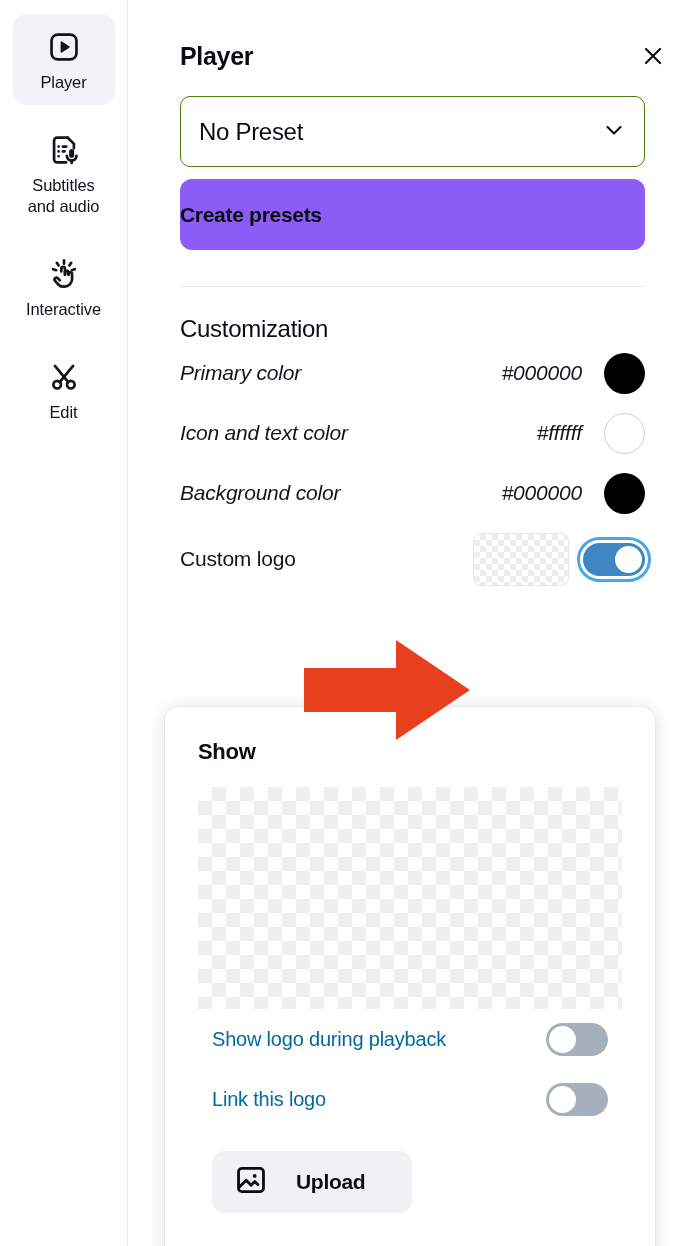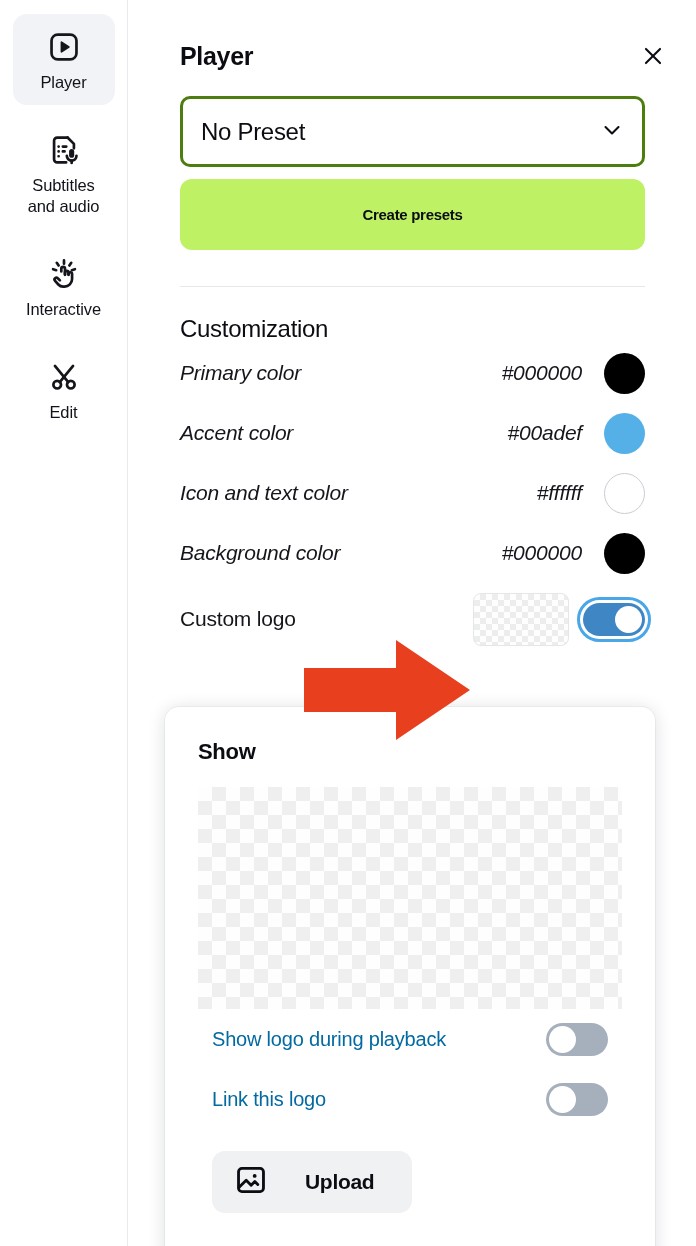--- a/index.html
+++ b/index.html
@@ -85,21 +85,21 @@
     cursor: pointer;
     background: none; border: none;
   }
 
   .content { padding: 0 51px 0 51px; }
 
   
   .select-box {
     position: relative;
     height: 71px;
-    border: 3px solid #4d7c0f;
+    border: 1px solid #4d7c0f;
     border-radius: 10px;
     display: flex;
     align-items: center;
     padding: 0 18px;
     cursor: pointer;
     background: #fff;
   }
   .select-value {
     font-size: 24px;
     color: #0b0d12;
@@ -112,32 +112,31 @@
   }
 
   .btn-row {
     display: flex;
     gap: 12px;
     margin-top: 12px;
   }
   .pill-btn {
     flex: 1;
     height: 71px;
-    background: #bef264;
+    background: #8b5cf6;
     border: none;
     border-radius: 12px;
     font-family: inherit;
-    font-size: 15px;
+    font-size: 21px;
     font-weight: bold;
     color: #0b0d12;
     letter-spacing: -0.3px;
     cursor: pointer;
     display: flex;
     align-items: center;
-    justify-content: center;
     gap: 16px;
   }
 
   .divider {
     height: 1px;
     background: #e6e7eb;
     margin: 36px 0 0 0;
   }
 
   .section-title {
@@ -263,21 +262,21 @@
   }
   .upload-btn {
     margin: 22px 0 0 14px;
     width: 200px;
     height: 62px;
     background: #f0f1f3;
     border: none;
     border-radius: 13px;
     display: flex;
     align-items: center;
-    gap: 37px;
+    gap: 28px;
     padding-left: 22px;
     cursor: pointer;
     font-family: inherit;
     font-size: 21px;
     font-weight: bold;
     color: #0b0d12;
     letter-spacing: -0.3px;
   }
 
   
@@ -380,25 +379,20 @@
       <div class="divider"></div>
 
       <div class="section-title">Customization</div>
 
       <div class="color-row">
         <span class="row-label">Primary color</span>
         <span class="hexval">#000000</span>
         <span class="swatch" style="background:#000000"></span>
       </div>
 
-      <div class="color-row">
-        <span class="row-label">Accent color</span>
-        <span class="hexval">#00adef</span>
-        <span class="swatch" style="background:#55b0e8"></span>
-      </div>
 
       <div class="color-row">
         <span class="row-label">Icon and text color</span>
         <span class="hexval">#ffffff</span>
         <span class="swatch ring" style="background:#ffffff"></span>
       </div>
 
       <div class="color-row">
         <span class="row-label">Background color</span>
         <span class="hexval">#000000</span>

